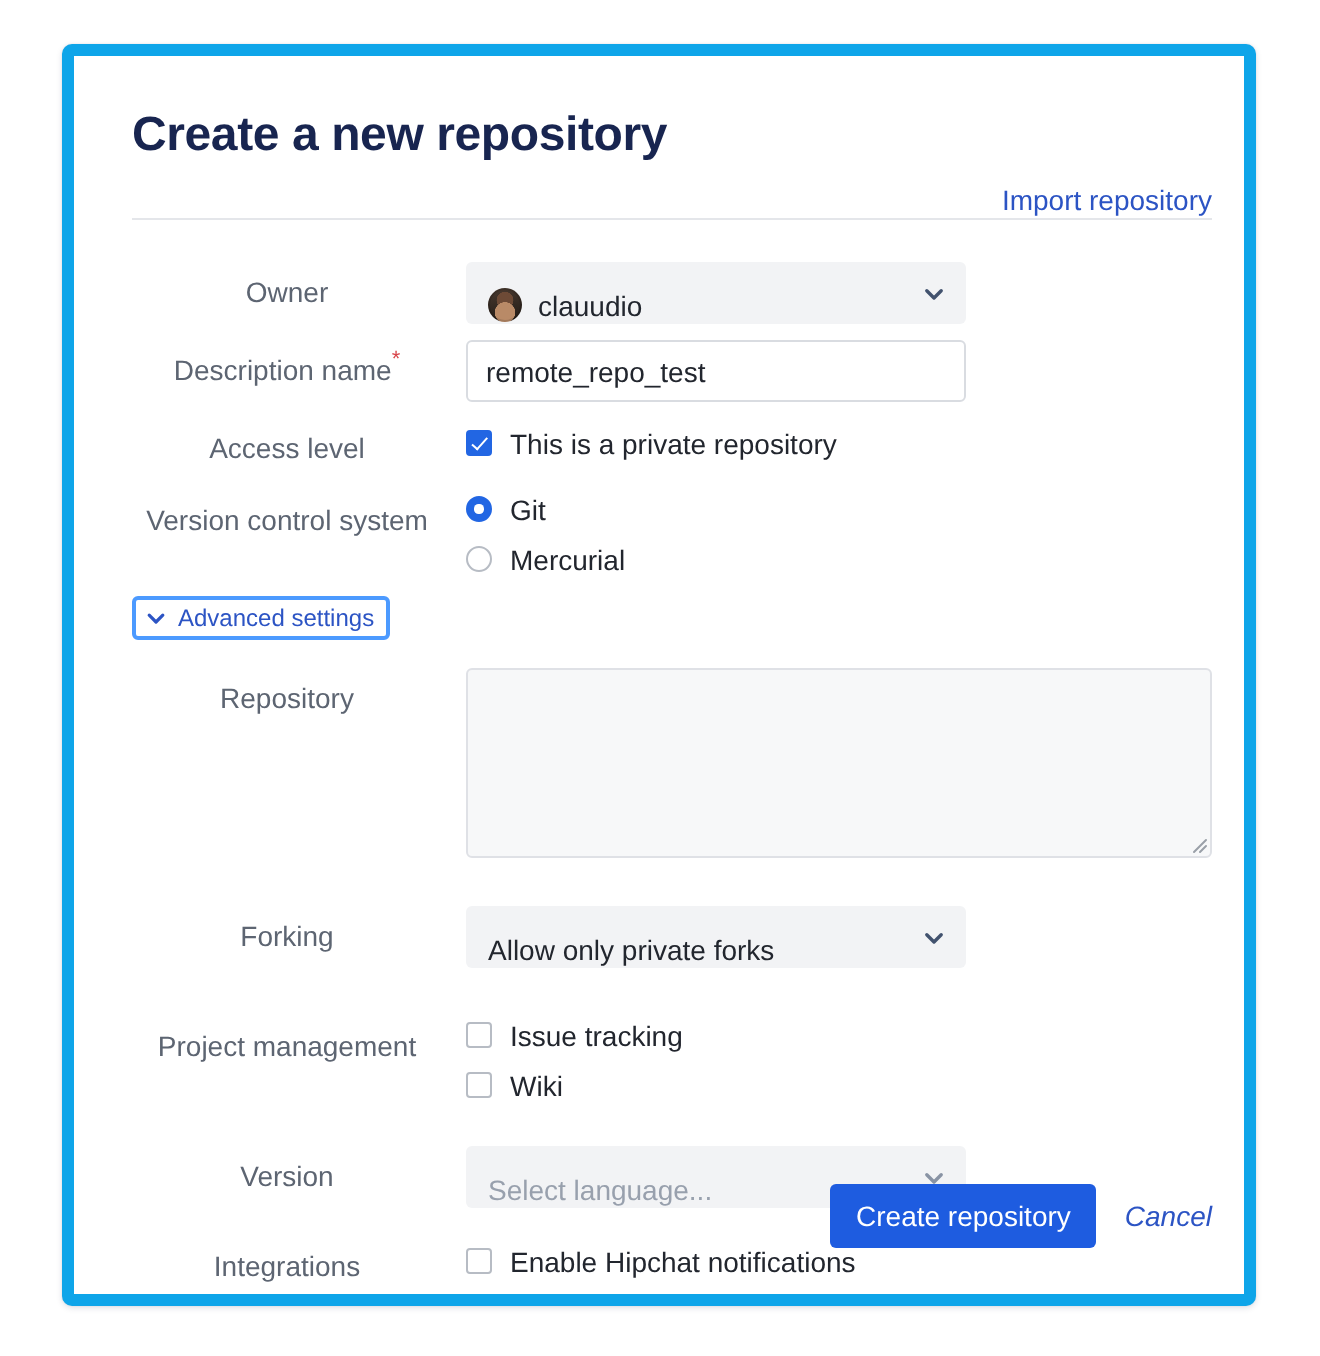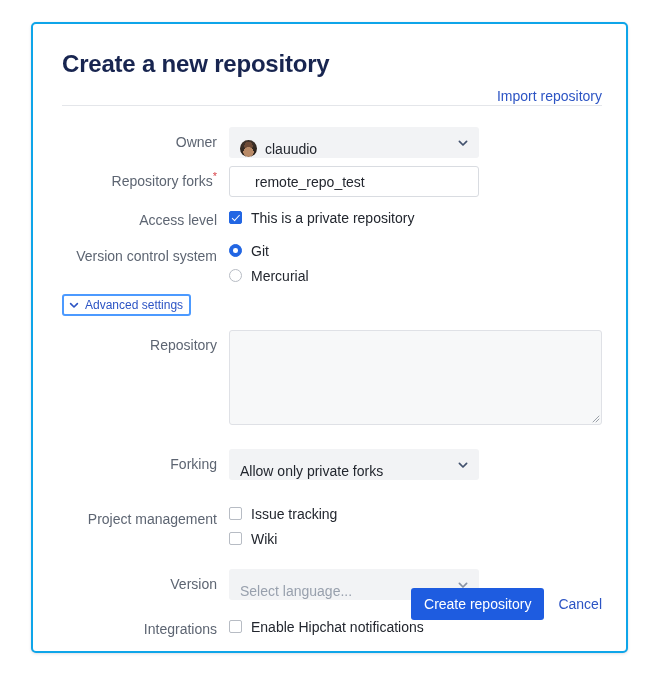--- a/index.html
+++ b/index.html
@@ -21,21 +21,21 @@
     overflow: hidden;
   }
 
   .card {
     position: absolute;
     left: 31px;
     top: 22px;
     width: 597px;
     height: 631px;
     background: #ffffff;
-    border: 2px solid #0ea5e9;
+    border: 6px solid #0ea5e9;
     border-radius: 5px;
     box-shadow: 0 1px 3px rgba(9,30,66,0.13), 0 0 1px rgba(9,30,66,0.10);
     box-sizing: border-box;
   }
 
   
   .card-header {
     position: absolute;
     left: 29px;
     top: 25px;
@@ -82,21 +82,21 @@
     width: 540px;
   }
   .row {
     display: flex;
     align-items: flex-start;
     margin-bottom: 8px;
   }
   .label-col {
     width: 167px;
     flex: 0 0 167px;
-    text-align: right;
+    text-align: center;
     padding-right: 12px;
     box-sizing: border-box;
     font-size: 14px;
     line-height: 18px;
     color: #5d6572;
     padding-top: 6px;
   }
   .label-col.two-line {
     line-height: 25px;
   }
@@ -158,21 +158,21 @@
     box-shadow: inset 0 0 0 1px rgba(0,0,0,0.12);
   }
 
   .text-input {
     width: 250px;
     height: 31px;
     box-sizing: border-box;
     background: #ffffff;
     border: 1px solid #d9dce1;
     border-radius: 3px;
-    padding: 0 25px;
+    padding: 0 9px;
     font-family: "Liberation Sans", sans-serif;
     font-size: 14px;
     color: #22262e;
     outline: none;
   }
 
   .textarea {
     width: 373px;
     height: 95px;
     box-sizing: border-box;
@@ -317,20 +317,21 @@
     font-family: "Liberation Sans", sans-serif;
     font-size: 14px;
     cursor: pointer;
   }
   .btn-link {
     margin-left: 14px;
     color: #2c54c4;
     font-size: 14px;
     text-decoration: none;
     cursor: pointer;
+    font-style: italic;
   }
 </style>
 </head>
 <body>
 
 <div class="page">
   <div class="card">
 
     <div class="card-header">
       <h1 class="page-title">Create a new repository</h1>
@@ -347,21 +348,21 @@
             <span class="avatar"></span>
             <span class="select-value">clauudio</span>
             <svg class="chev" viewBox="0 0 12 12">
               <path d="M2.4 4.4 L6 8 L9.6 4.4" fill="none" stroke="#42526e" stroke-width="1.7" stroke-linecap="round" stroke-linejoin="round"></path>
             </svg>
           </div>
         </div>
       </div>
 
       <div class="row">
-        <div class="label-col"><span>Repository forks</span><span class="req-star">*</span></div>
+        <div class="label-col"><span>Description name</span><span class="req-star">*</span></div>
         <div class="field-col">
           <input class="text-input" type="text" value="remote_repo_test" style="">
         </div>
       </div>
 
       <div class="row">
         <div class="label-col">Access level</div>
         <div class="field-col">
           <div class="check-row">
             <span class="cbox checked"></span>

